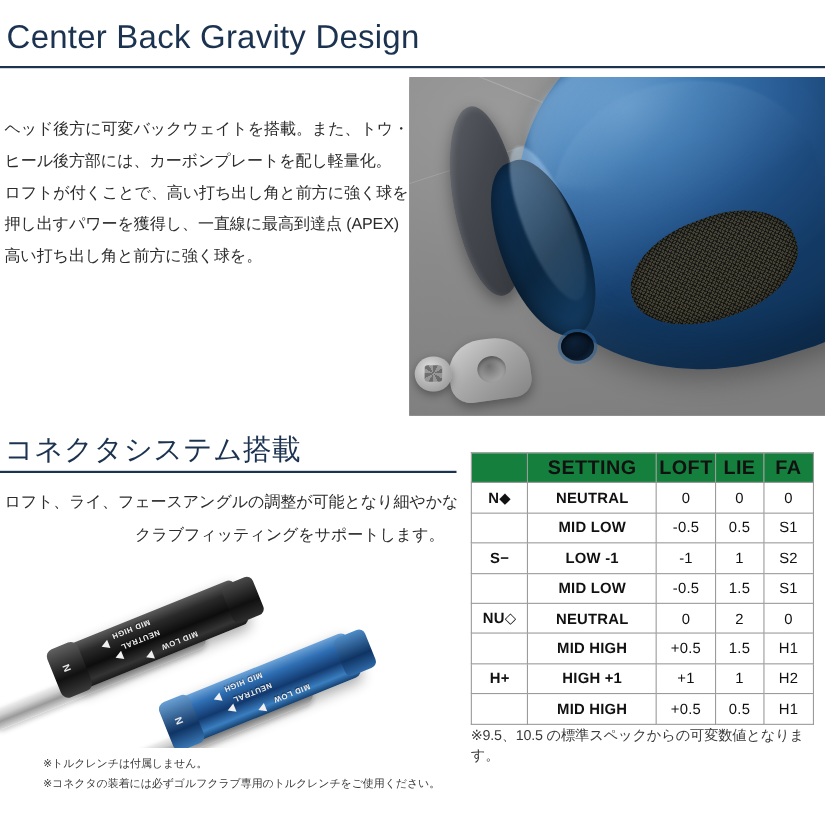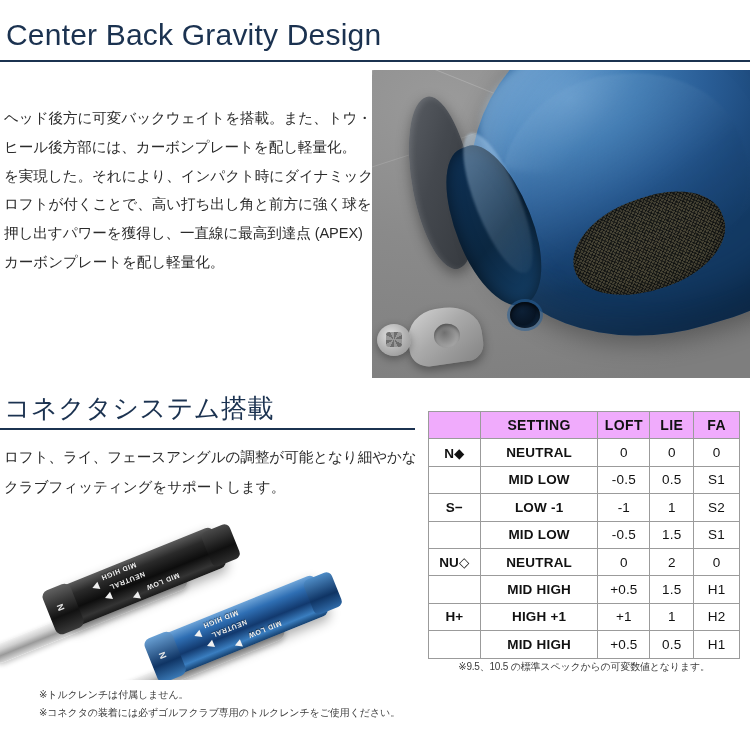--- a/index.html
+++ b/index.html
@@ -254,21 +254,21 @@
   .body-2 {
     position: absolute;
     left: 4px;
     top: 442px;
     width: 400px;
     font-size: 14.6px;
     line-height: 30px;
     color: #2b2b2b;
     letter-spacing: -0.1px;
   }
-  .body-2 .ln { display: block; white-space: nowrap; }
+  .body-2 .ln { display: block; white-space: nowrap; text-align: right; }
 
   
   .conn-img {
     position: absolute;
     left: 0px;
     top: 512px;
     width: 420px;
     height: 168px;
     overflow: hidden;
     background: #ffffff;
@@ -360,38 +360,38 @@
   .spec-table td, .spec-table th {
     border: 1px solid #9b9b9b;
     height: 27.4px;
     text-align: center;
     font-weight: 700;
     padding: 0 2px;
     background: #ffffff;
     letter-spacing: 0.2px;
   }
   .spec-table thead th {
-    background: #f0abfc;
-    font-size: 14px;
+    background: #15803d;
+    font-size: 18px;
     letter-spacing: 0.4px;
   }
   .spec-table .c-mark   { width: 52px; }
   .spec-table .c-set    { width: 118px; }
   .spec-table .c-loft   { width: 52px; }
   .spec-table .c-lie    { width: 44px; }
   .spec-table .c-fa     { width: 46px; }
   .spec-table td.val { font-weight: 400; }
 
   .table-note {
     position: absolute;
     left: 428px;
     top: 660px;
     width: 312px;
-    text-align: center;
-    font-size: 10px;
+    text-align: left;
+    font-size: 13px;
     color: #3a3a3a;
     letter-spacing: -0.2px;
   }
 
   
   .footnotes {
     position: absolute;
     left: 4px;
     top: 686px;
     width: 420px;
@@ -407,24 +407,23 @@
 <body>
 
 <div id="page">
 
   <div class="title-1">Center Back Gravity Design</div>
   <div class="rule-1"></div>
 
   <div class="body-1">
     <span class="ln">ヘッド後方に可変バックウェイトを搭載。また、トウ・</span>
     <span class="ln">ヒール後方部には、カーボンプレートを配し軽量化。</span>
-    <span class="ln">を実現した。それにより、インパクト時にダイナミック</span>
     <span class="ln">ロフトが付くことで、高い打ち出し角と前方に強く球を</span>
     <span class="ln">押し出すパワーを獲得し、一直線に最高到達点 (APEX)</span>
-    <span class="ln">カーボンプレートを配し軽量化。</span>
+    <span class="ln">高い打ち出し角と前方に強く球を。</span>
   </div>
 
   <div class="hero-img">
     <div class="hero-bg"></div>
     <div class="carbon-plate"></div>
     <div class="head-main"></div>
     <div class="head-crown"></div>
     <div class="head-slot"></div>
     <div class="head-slot-hi"></div>
     <div class="mesh-band"></div>

